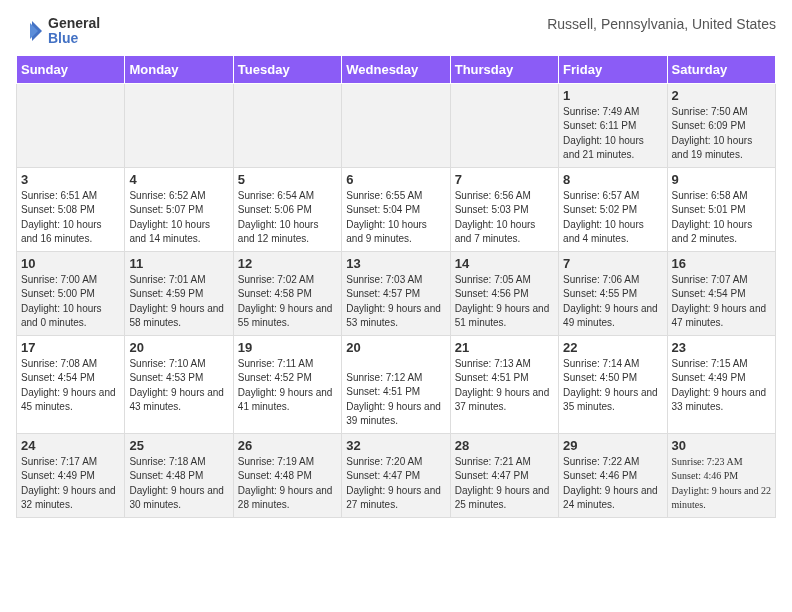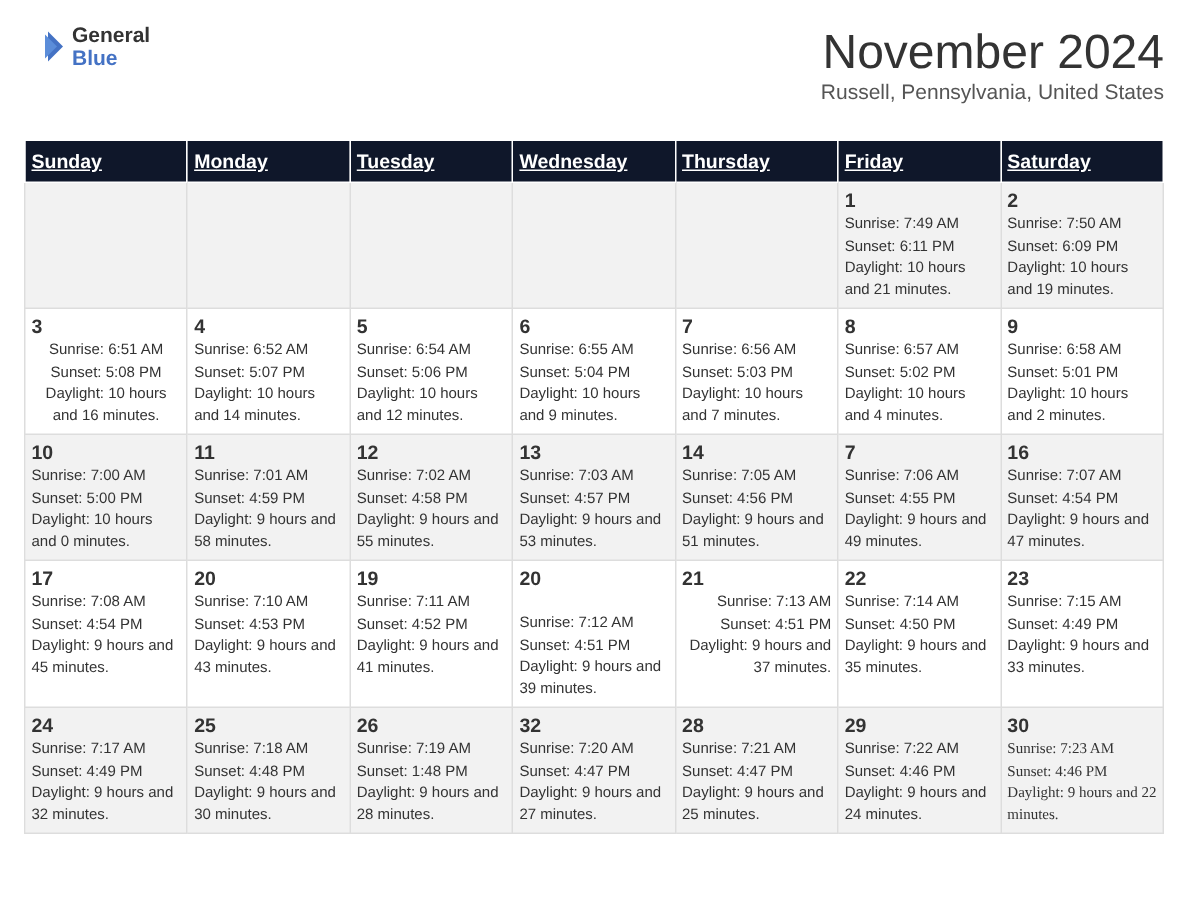--- a/index.html
+++ b/index.html
@@ -7,21 +7,21 @@
       font-family: Arial, sans-serif;
       background: #fff;
       width: 792px;
       min-height: 612px;
       padding: 16px;
     }
     .header-area {
       display: flex;
       justify-content: space-between;
       align-items: flex-start;
-      margin-bottom: 24px;
+      margin-bottom: 8px;
     }
     .logo {
       display: flex;
       align-items: center;
       gap: 4px;
     }
     .logo-text {
       display: flex;
       flex-direction: column;
       line-height: 1.1;
@@ -50,23 +50,22 @@
     }
     .location {
       font-size: 14px;
       color: #555;
     }
     table {
       width: 100%;
       border-collapse: collapse;
     }
     thead tr {
-      background-color: #0f172a;
+      background-color: #8b5cf6;
       color: white;
-      text-decoration: underline;
     }
     thead th {
       padding: 6px 4px;
       font-size: 13px;
       font-weight: bold;
       text-align: left;
       border: 1px solid #fff;
     }
     tbody tr {
       vertical-align: top;
@@ -110,21 +109,20 @@
       <rect x="0" y="0" width="28" height="28" fill="none"></rect>
       <polygon points="16,4 26,14 16,24" fill="#4472c4"></polygon>
       <polygon points="14,6 22,14 14,22" fill="#5b8dd9"></polygon>
     </svg>
     <div class="logo-text">
       <span class="logo-general">General</span>
       <span class="logo-blue">Blue</span>
     </div>
   </div>
   <div class="title-area">
-    <div class="month-title">November 2024</div>
     <div class="location">Russell, Pennsylvania, United States</div>
   </div>
 </div>
 
 <table>
   <thead>
     <tr>
     <th>Sunday</th>
         <th>Monday</th>
         <th>Tuesday</th>
@@ -150,21 +148,21 @@
         <td>
           <span class="day-number">2</span>
           <div class="day-info" style="white-space: pre-line;">Sunrise: 7:50 AM
 Sunset: 6:09 PM
 Daylight: 10 hours and 19 minutes.</div>
         </td>
       </tr>
       <tr>
         <td>
           <span class="day-number">3</span>
-          <div class="day-info" style="white-space: pre-line; text-align: center;">Sunrise: 6:51 AM
+          <div class="day-info" style="white-space: pre-line;">Sunrise: 6:51 AM
 Sunset: 5:08 PM
 Daylight: 10 hours and 16 minutes.</div>
         </td>
         <td>
           <span class="day-number">4</span>
           <div class="day-info" style="white-space: pre-line;">Sunrise: 6:52 AM
 Sunset: 5:07 PM
 Daylight: 10 hours and 14 minutes.</div>
         </td>
         <td>
@@ -262,21 +260,21 @@
 Daylight: 9 hours and 41 minutes.</div>
         </td>
         <td>
           <span class="day-number">20</span>
           <div class="day-info" style="white-space: pre-line; margin-top: 16px;">Sunrise: 7:12 AM
 Sunset: 4:51 PM
 Daylight: 9 hours and 39 minutes.</div>
         </td>
         <td>
           <span class="day-number">21</span>
-          <div class="day-info" style="white-space: pre-line; text-align: right;">Sunrise: 7:13 AM
+          <div class="day-info" style="white-space: pre-line;">Sunrise: 7:13 AM
 Sunset: 4:51 PM
 Daylight: 9 hours and 37 minutes.</div>
         </td>
         <td>
           <span class="day-number">22</span>
           <div class="day-info" style="white-space: pre-line;">Sunrise: 7:14 AM
 Sunset: 4:50 PM
 Daylight: 9 hours and 35 minutes.</div>
         </td>
         <td>
@@ -295,21 +293,21 @@
         </td>
         <td>
           <span class="day-number">25</span>
           <div class="day-info" style="white-space: pre-line;">Sunrise: 7:18 AM
 Sunset: 4:48 PM
 Daylight: 9 hours and 30 minutes.</div>
         </td>
         <td>
           <span class="day-number">26</span>
           <div class="day-info" style="white-space: pre-line;">Sunrise: 7:19 AM
-Sunset: 1:48 PM
+Sunset: 4:48 PM
 Daylight: 9 hours and 28 minutes.</div>
         </td>
         <td>
           <span class="day-number">32</span>
           <div class="day-info" style="white-space: pre-line;">Sunrise: 7:20 AM
 Sunset: 4:47 PM
 Daylight: 9 hours and 27 minutes.</div>
         </td>
         <td>
           <span class="day-number">28</span>

